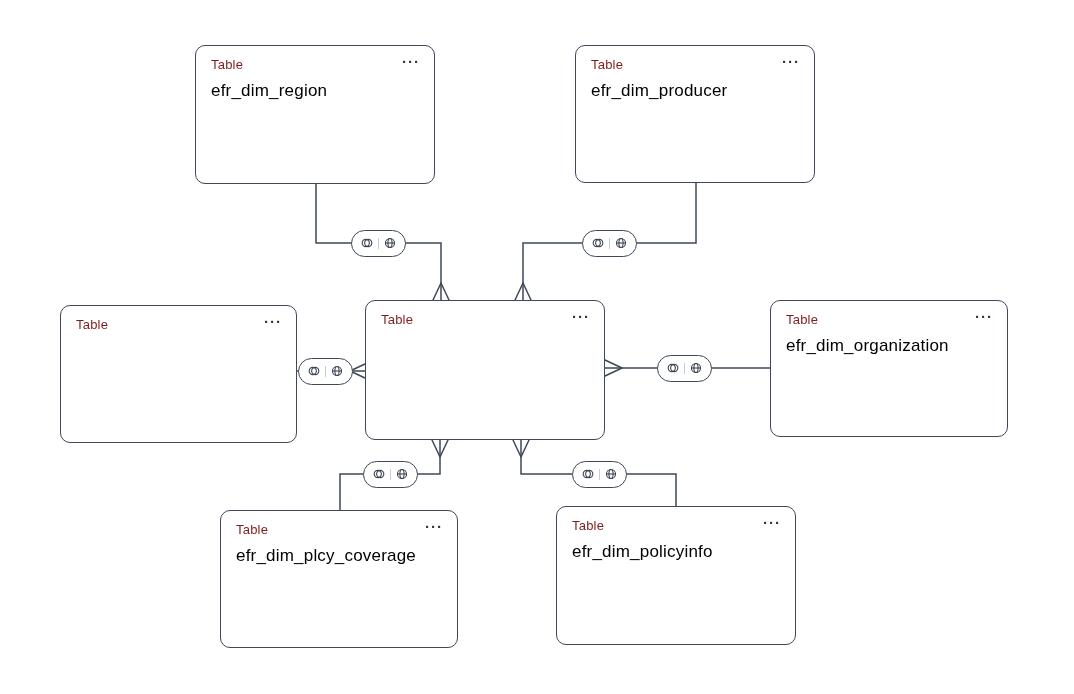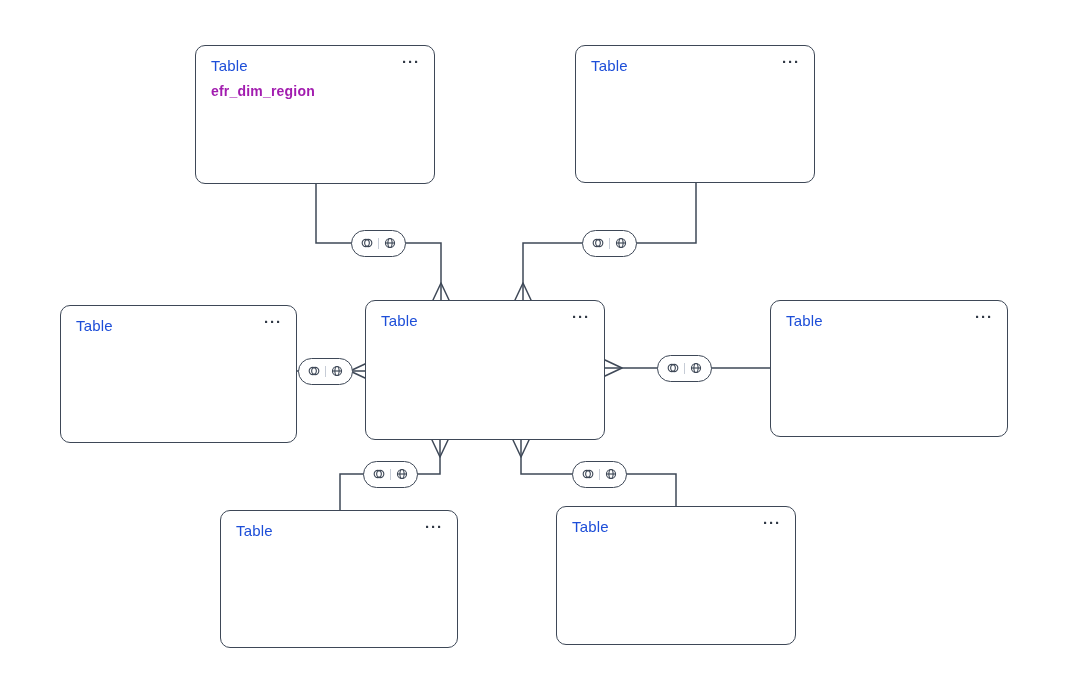--- a/index.html
+++ b/index.html
@@ -11,28 +11,28 @@
 
   .card {
     position:absolute; background:#ffffff;
     border:1.5px solid #3e4857; border-radius:10px;
     box-sizing:border-box; z-index:3;
   }
   .card-head {
     display:flex; justify-content:space-between; align-items:flex-start;
     padding:11px 14px 0 15px;
   }
-  .kind { font-size:15px; color:#1d4ed8; letter-spacing:0.2px; }
+  .kind { font-size:13px; color:#7f1d1d; letter-spacing:0.2px; }
   .menu {
     color:#2f3744; font-size:15px; font-weight:700; letter-spacing:1px;
     line-height:10px; cursor:pointer; user-select:none;
   }
   .name {
-    padding:9px 15px 0 15px; font-size:14px; font-weight:700;
-    color:#a21caf; letter-spacing:0.2px;
+    padding:9px 15px 0 15px; font-size:17px; font-weight:400;
+    color:#000000; letter-spacing:0.2px;
   }
 
   .pill {
     position:absolute; width:55px; height:27px; background:#ffffff;
     border:1.5px solid #3e4857; border-radius:14px;
     display:flex; align-items:center; justify-content:center; gap:4px;
     box-sizing:border-box; z-index:2; cursor:pointer;
   }
   .pill-divider { width:1px; height:11px; background:#c6ccd6; }
   .pill svg { display:block; }
@@ -177,20 +177,21 @@
       <span class="menu">···</span>
     </div>
     <div class="name">efr_dim_region</div>
   </div>
 
   <div class="card" style="left:575px;top:45px;width:240px;height:138px">
     <div class="card-head">
       <span class="kind">Table</span>
       <span class="menu">···</span>
     </div>
+    <div class="name">efr_dim_producer</div>
   </div>
 
   <div class="card" style="left:60px;top:305px;width:237px;height:138px">
     <div class="card-head">
       <span class="kind">Table</span>
       <span class="menu">···</span>
     </div>
   </div>
 
   <div class="card" style="left:365px;top:300px;width:240px;height:140px">
@@ -198,29 +199,32 @@
       <span class="kind">Table</span>
       <span class="menu">···</span>
     </div>
   </div>
 
   <div class="card" style="left:770px;top:300px;width:238px;height:137px">
     <div class="card-head">
       <span class="kind">Table</span>
       <span class="menu">···</span>
     </div>
+    <div class="name">efr_dim_organization</div>
   </div>
 
   <div class="card" style="left:220px;top:510px;width:238px;height:138px">
     <div class="card-head">
       <span class="kind">Table</span>
       <span class="menu">···</span>
     </div>
+    <div class="name">efr_dim_plcy_coverage</div>
   </div>
 
   <div class="card" style="left:556px;top:506px;width:240px;height:139px">
     <div class="card-head">
       <span class="kind">Table</span>
       <span class="menu">···</span>
     </div>
+    <div class="name">efr_dim_policyinfo</div>
   </div>
 
 </div>
 
 </body></html>

